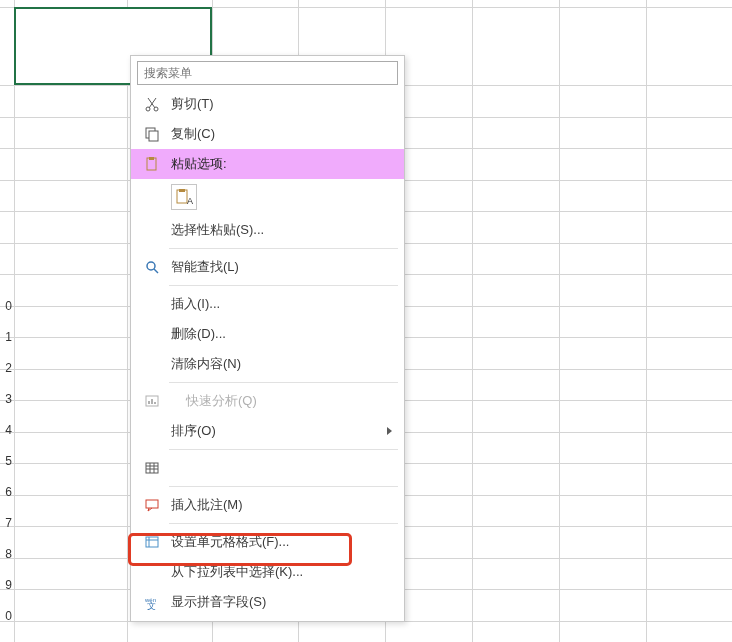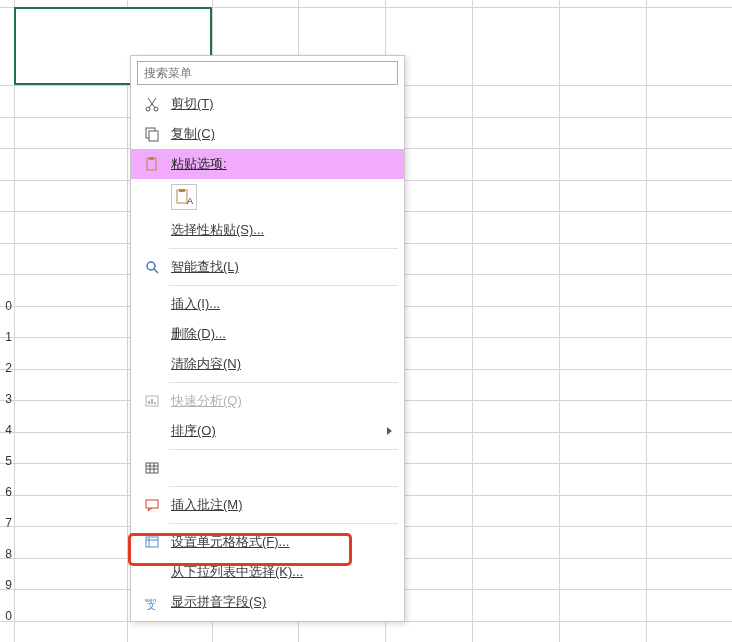--- a/index.html
+++ b/index.html
@@ -71,32 +71,32 @@
       padding-left: 8px;
       color: #3b3b3b;
       position: relative;
     }
     .menu-item.hovered {
       background: #f0abfc;
       color: #262626;
     }
     .menu-item.disabled {
       color: #b1b1b1;
+      gap: 15px;
     }
     .menu-icon {
       width: 26px; height: 26px;
       display: flex; align-items: center; justify-content: center;
       flex-shrink: 0;
       margin-right: 4px;
     }
     .menu-icon svg { display: block; }
     .menu-label {
       flex: 1;
       padding-left: 2px;
-      text-decoration: underline;
     }
     .submenu-arrow {
       position: absolute; right: 12px;
       width: 0; height: 0;
       border-top: 4px solid transparent;
       border-bottom: 4px solid transparent;
       border-left: 5px solid #5a5a5a;
     }
     .separator {
       height: 1px; background: #e1e1e1;

